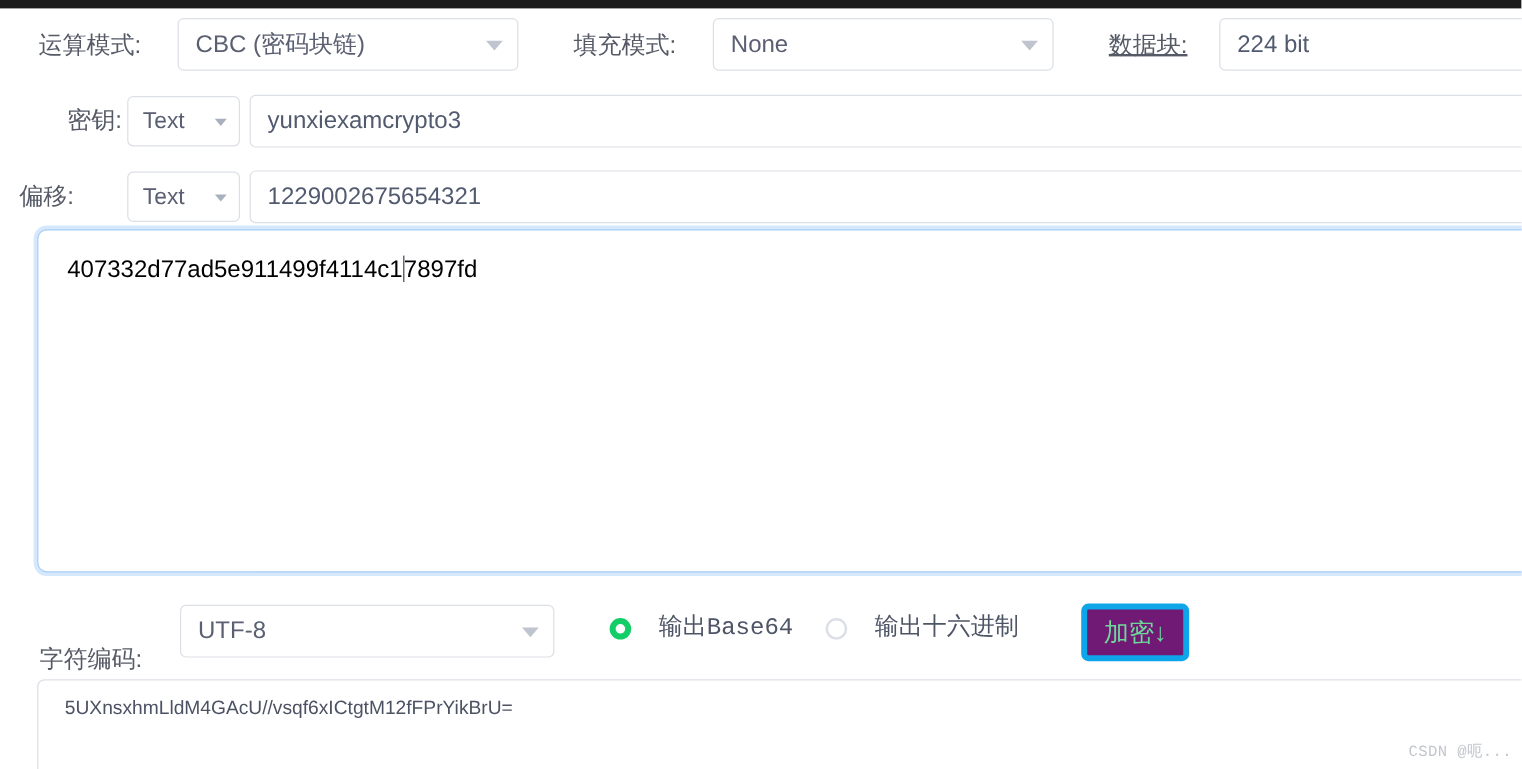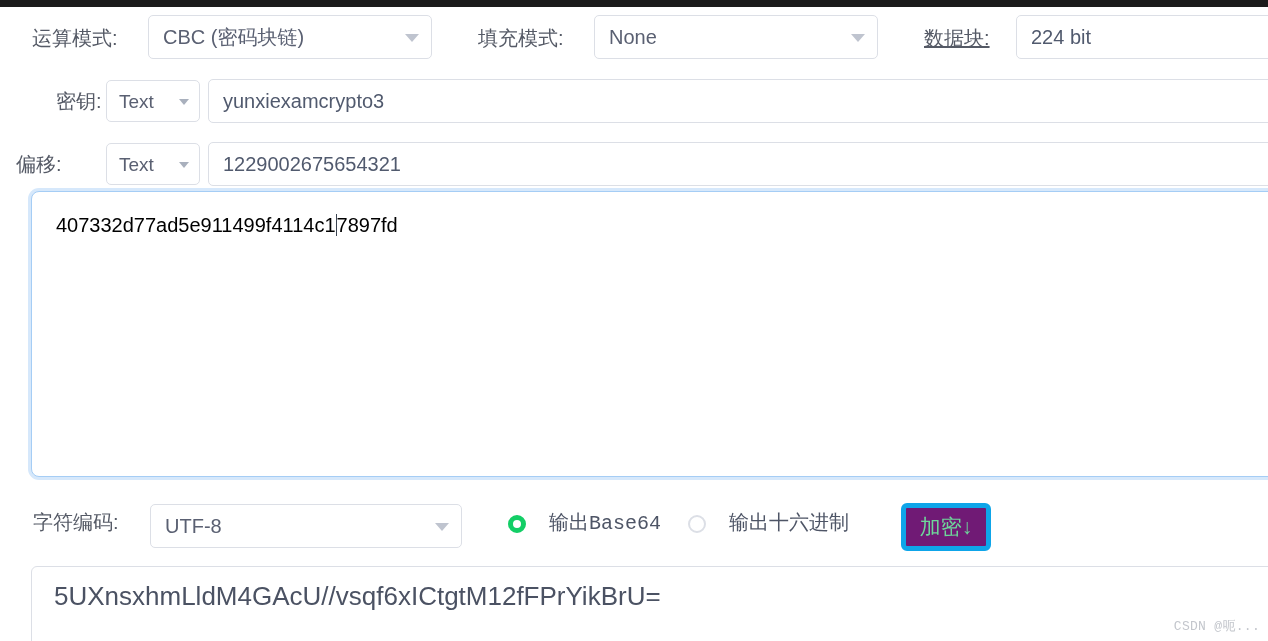--- a/index.html
+++ b/index.html
@@ -127,21 +127,21 @@
   .caret-bar {
     display: inline-block;
     width: 1px;
     height: 22px;
     background: #3c4452;
     vertical-align: -4px;
     margin: 0 0px;
   }
 
   
-  #lbl-charset { position: absolute; left: 33px;  top: 512px; }
+  #lbl-charset { position: absolute; left: 33px;  top: 540px; }
   #sel-charset { position: absolute; left: 150px; top: 504px; width: 312px; }
 
   .radio {
     position: absolute;
     display: flex;
     align-items: center;
     gap: 23px;
     top: 514px;
     font-family: Liberation Mono, monospace;
   }
@@ -190,21 +190,21 @@
     width: 1250px; height: 95px;
     border: 1px solid #dcdfe6;
     border-radius: 6px;
     background: #ffffff;
     overflow: hidden;
   }
   .resultbox .res-text {
     position: absolute;
     left: 22px; top: 14px;
     color: #4b5263;
-    font-size: 26px;
+    font-size: 16px;
     line-height: 1.2;
     white-space: pre;
   }
 
   
   .watermark {
     position: absolute;
     right: 8px; bottom: 6px;
     color: #c3c6cc;
     font-size: 13px;

